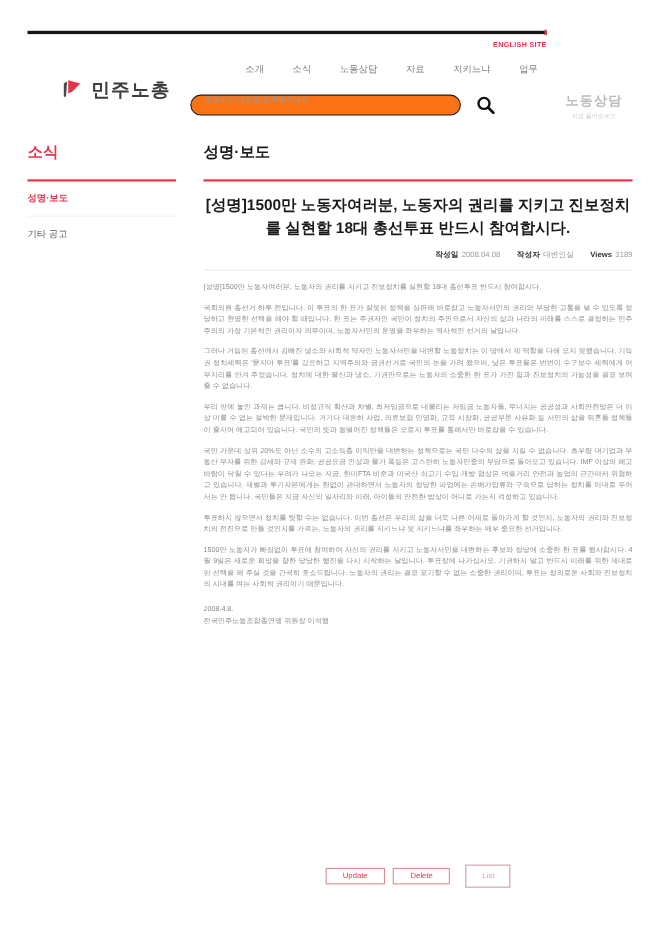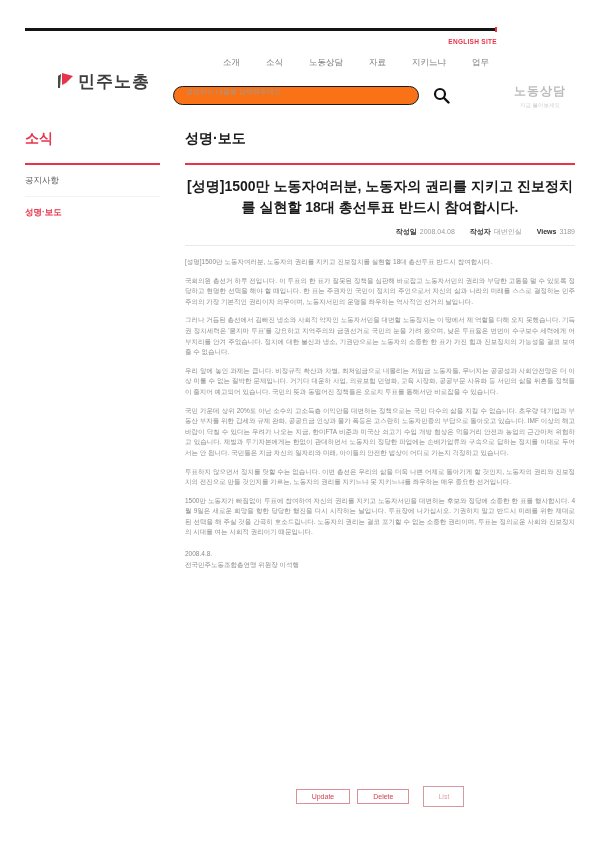--- a/index.html
+++ b/index.html
@@ -6,21 +6,21 @@
   body{
     width:600px;height:850px;position:relative;background:#fff;overflow:hidden;
     font-family:"Liberation Sans", sans-serif;color:#333;
   }
   
   .topbar{position:absolute;left:25px;top:28px;width:472px;height:3px;background:#141414;}
   .topbar-tick{position:absolute;left:495px;top:27px;width:2px;height:5px;background:#e8344a;}
   .english-site{position:absolute;top:38px;left:0;width:497px;text-align:right;
     font-size:6.5px;font-weight:bold;color:#e8344a;letter-spacing:.3px;cursor:pointer;}
   
-  .logo{position:absolute;left:54px;top:69px;display:flex;align-items:center;cursor:pointer;}
+  .logo{position:absolute;left:54px;top:69px;display:flex;align-items:center;gap:5px;cursor:pointer;}
   .logo-text{font-size:17px;font-weight:800;color:#3d3d3d;letter-spacing:1px;}
   .nav{position:absolute;left:186px;top:57px;display:flex;gap:26px;font-size:8.5px;color:#7a7a7a;margin-left:37px;}
   .nav span{cursor:pointer;white-space:nowrap;}
   .search{position:absolute;left:173px;top:86px;width:246px;height:19px;
     border:1.5px solid #1a1a1a;border-radius:11px;display:flex;align-items:flex-start;padding:0 10px;box-sizing:border-box;background:#f97316;}
   .search input{border:none;outline:none;width:100%;font-size:7px;color:#333;background:transparent;
     font-family:"Liberation Sans", sans-serif;}
   .search input::placeholder{color:#9a9a9a;}
   .search-icon{position:absolute;left:433px;top:87px;cursor:pointer;line-height:0;}
   .counsel{position:absolute;left:503px;top:83px;width:74px;text-align:center;cursor:pointer;}
@@ -86,22 +86,22 @@
   </svg>
 </span>
 
 <div class="counsel">
   <div class="t">노동상담</div>
   <div class="s">지금 물어보세요</div>
 </div>
 
 <div class="sidebar">
   <div class="sidebar-title">소식</div>
-  <div class="side-item">공지사항</div>
   <div class="side-item active">성명·보도</div>
+  <div class="side-item">기타 공고</div>
 </div>
 
 <div class="main">
   <div class="section-title">성명·보도</div>
   <div class="article-title">[성명]1500만 노동자여러분, 노동자의 권리를 지키고 진보정치를 실현할 18대 총선투표 반드시 참여합시다.</div>
   <div class="meta">
     <b>작성일</b><span>2008.04.08</span>
     <b>작성자</b><span>대변인실</span>
     <b>Views</b><span>3189</span>
   </div>

